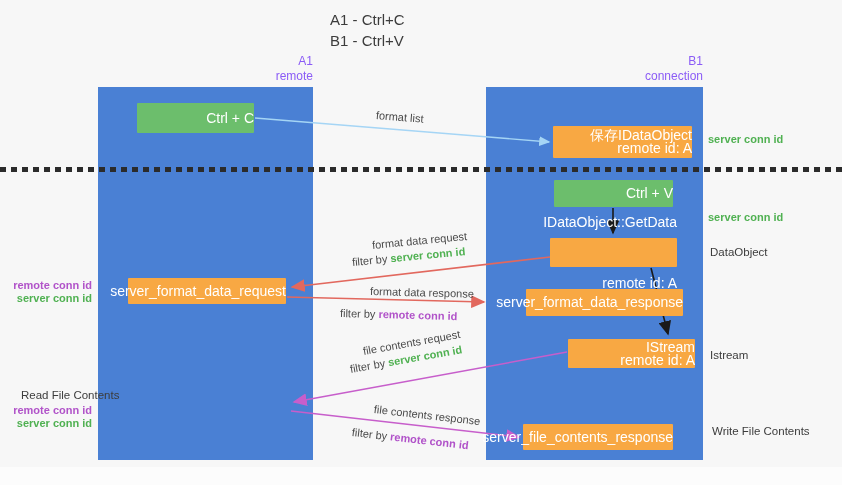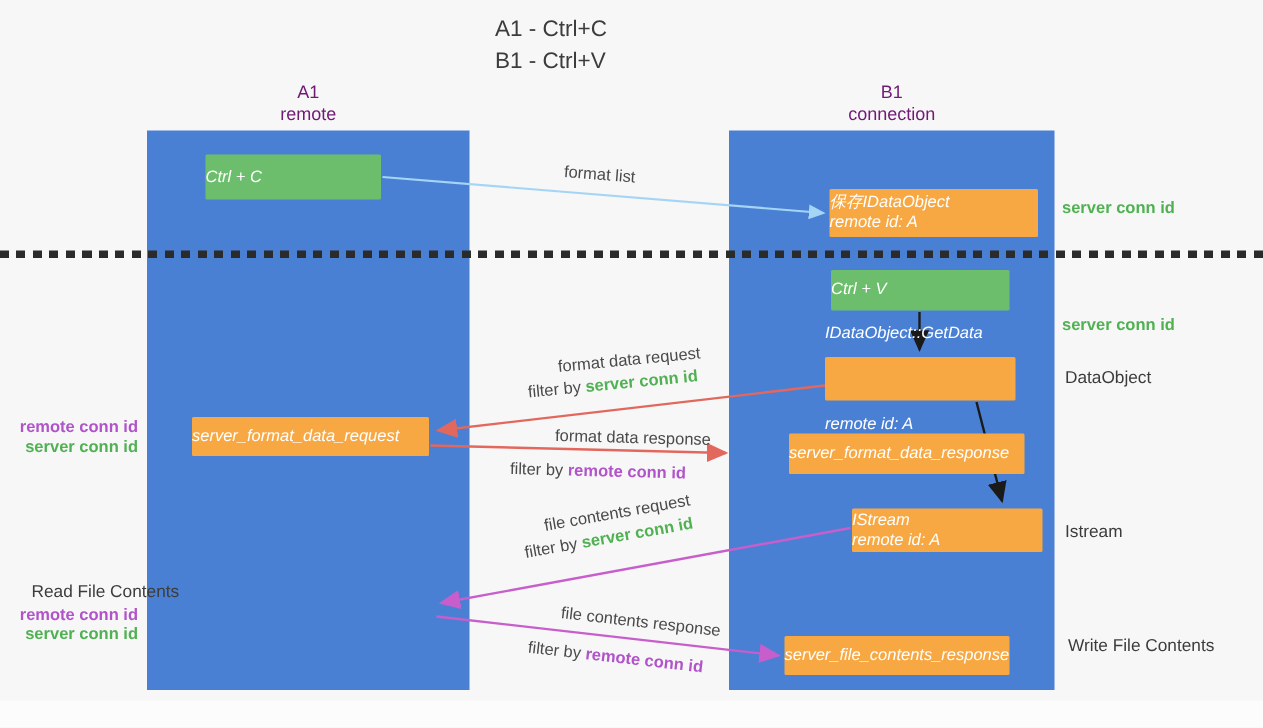--- a/index.html
+++ b/index.html
@@ -8,27 +8,27 @@
     font-family:"Liberation Sans",sans-serif;overflow:hidden;
   }
   .title{
     position:absolute;left:330px;top:9px;width:160px;
     font-size:15px;line-height:21px;color:#3c3c3c;
   }
   .lane{position:absolute;top:87px;height:373px;background:#4a80d4;}
   .lane-a{left:98px;width:215px;}
   .lane-b{left:486px;width:217px;}
   .lane-header{
-    position:absolute;top:54px;text-align:center;font-size:12px;line-height:15px;color:#701a75;
+    position:absolute;top:54px;text-align:right;font-size:12px;line-height:15px;color:#8b5cf6;
   }
   .lane-header.a{left:98px;width:215px;}
   .lane-header.b{left:486px;width:217px;}
   .node{
-    position:absolute;display:flex;flex-direction:column;align-items:flex-start;justify-content:center;
-    color:#fff;font-size:11px;line-height:13px;text-align:center;border-radius:1px;font-style:italic;
+    position:absolute;display:flex;flex-direction:column;align-items:flex-end;justify-content:center;
+    color:#fff;font-size:14px;line-height:13px;text-align:center;border-radius:1px;
   }
   .green{background:#6cbe6c;}
   .orange{background:#f8a843;}
   .divider{
     position:absolute;left:0;top:167px;width:842px;height:5px;
     background:repeating-linear-gradient(90deg,#2b2b2b 0 6px,rgba(0,0,0,0) 6px 11px);
   }
   .edge-label{position:absolute;font-size:11px;color:#4a4a4a;white-space:nowrap;transform-origin:left center;}
   .side-label{position:absolute;font-size:11.5px;color:#3c3c3c;white-space:nowrap;}
   .conn-green{color:#50b152;font-weight:bold;}

